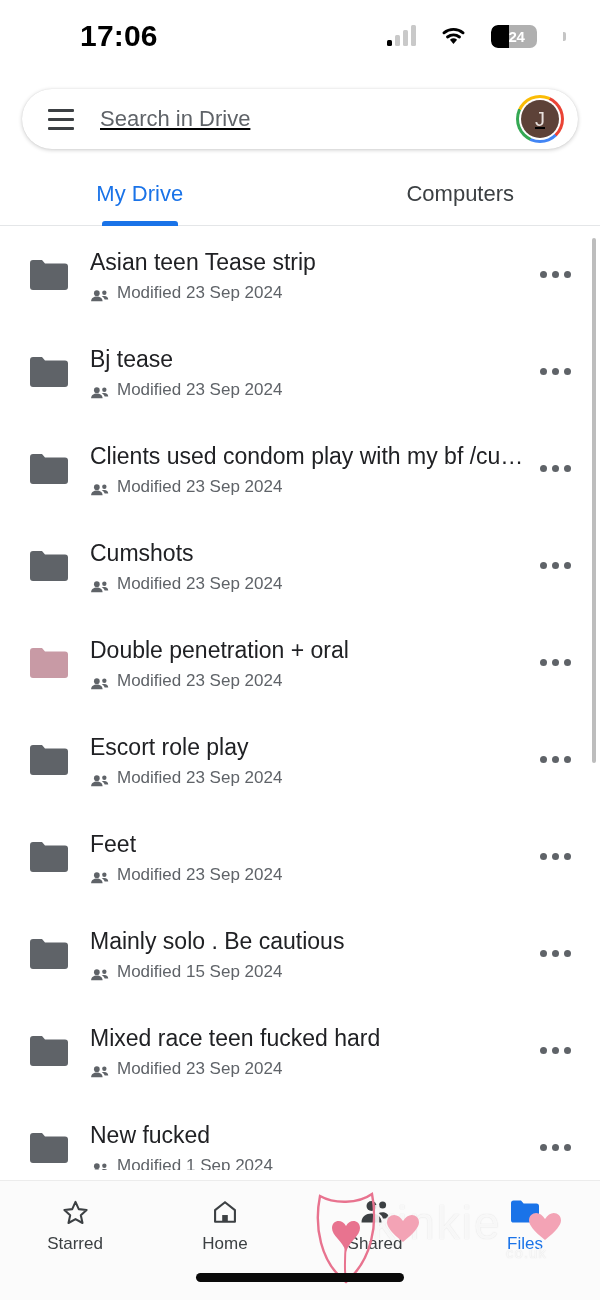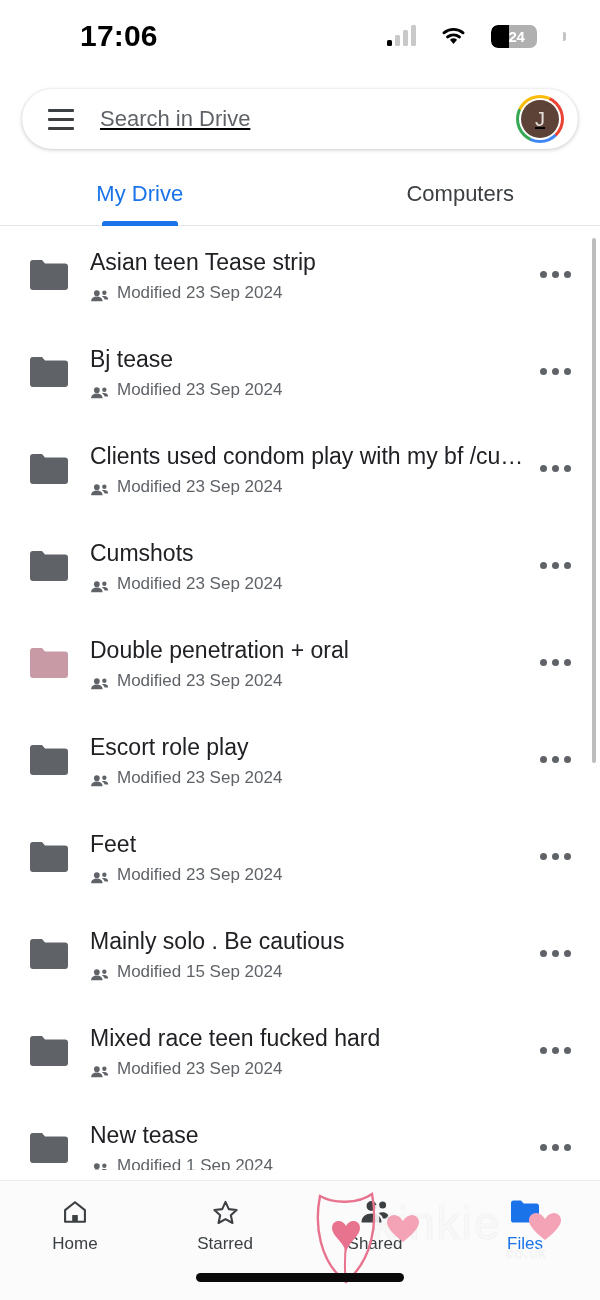--- a/index.html
+++ b/index.html
@@ -610,21 +610,21 @@
           <i></i>
         </div>
       </div>
       <div class="row">
         <div class="folder-icon">
           <svg width="38" height="30" viewBox="0 0 38 30">
             <path d="M0 3 A3 3 0 0 1 3 0 H12 L15 3.6 H35 A3 3 0 0 1 38 6.6 V27 A3 3 0 0 1 35 30 H3 A3 3 0 0 1 0 27 Z" fill="#5f6368"></path>
           </svg>
         </div>
         <div class="row-text">
-          <div class="row-title">New tease</div>
+          <div class="row-title">New fucked</div>
           <div class="row-sub">
             <svg class="people-icon" viewBox="0 0 20 14" fill="#5f6368">
               <circle cx="7.2" cy="4" r="3"></circle>
               <path d="M1.2 12.6 C1.2 9.2 3.9 7.6 7.2 7.6 C10.5 7.6 13.2 9.2 13.2 12.6 Z"></path>
               <circle cx="15.1" cy="3.6" r="2.3"></circle>
               <path d="M12.4 7.4 C13.2 7.1 14.1 7 15.1 7 C17.5 7 19.2 8.3 19.2 10.8 L15.4 10.8 C15.2 9.4 14 8.1 12.4 7.4 Z"></path>
             </svg>
             <span class="row-meta">Modified 1 Sep 2024</span>
           </div>
         </div>
@@ -632,38 +632,38 @@
           <i></i>
           <i></i>
           <i></i>
         </div>
       </div>
     </div>
   <div class="scrollbar"></div>
 </div>
 
 <div class="bottom-nav">
+
+  <div class="nav-item">
+    <div class="nav-icon">
+      <svg width="29" height="29" viewBox="0 0 24 24" fill="none" stroke="#3c4043" stroke-width="1.7">
+        <path d="M12 3.2 L14.7 9.2 L21.2 9.9 L16.4 14.3 L17.8 20.7 L12 17.4 L6.2 20.7 L7.6 14.3 L2.8 9.9 L9.3 9.2 Z" stroke-linejoin="round"></path>
+      </svg>
+    </div>
+    <div class="nav-label">Starred</div>
+  </div>
 
   <div class="nav-item">
     <div class="nav-icon">
       <svg width="28" height="28" viewBox="0 0 24 24" fill="none" stroke="#3c4043" stroke-width="1.8">
         <path d="M3.5 10.4 L12 3.6 L20.5 10.4 V20.4 H3.5 Z" stroke-linejoin="round"></path>
         <rect x="9.6" y="14.6" width="4.8" height="5.8" fill="#3c4043" stroke="none"></rect>
       </svg>
     </div>
     <div class="nav-label">Home</div>
-  </div>
-
-  <div class="nav-item">
-    <div class="nav-icon">
-      <svg width="29" height="29" viewBox="0 0 24 24" fill="none" stroke="#3c4043" stroke-width="1.7">
-        <path d="M12 3.2 L14.7 9.2 L21.2 9.9 L16.4 14.3 L17.8 20.7 L12 17.4 L6.2 20.7 L7.6 14.3 L2.8 9.9 L9.3 9.2 Z" stroke-linejoin="round"></path>
-      </svg>
-    </div>
-    <div class="nav-label">Starred</div>
   </div>
 
   <div class="nav-item">
     <div class="nav-icon">
       <svg width="30" height="27" viewBox="0 0 30 27" fill="#3c4043">
         <circle cx="11.5" cy="7" r="5"></circle>
         <path d="M1.5 23.5 C1.5 17.6 6 14.6 11.5 14.6 C17 14.6 21.5 17.6 21.5 23.5 Z"></path>
         <circle cx="22.6" cy="6" r="3.5"></circle>
         <path d="M18 14.2 C19.4 13.6 21 13.3 22.6 13.3 C26.4 13.3 29 15.6 29 19.6 L22.9 19.6 C22.6 17.3 20.7 15.2 18 14.2 Z"></path>
       </svg>

